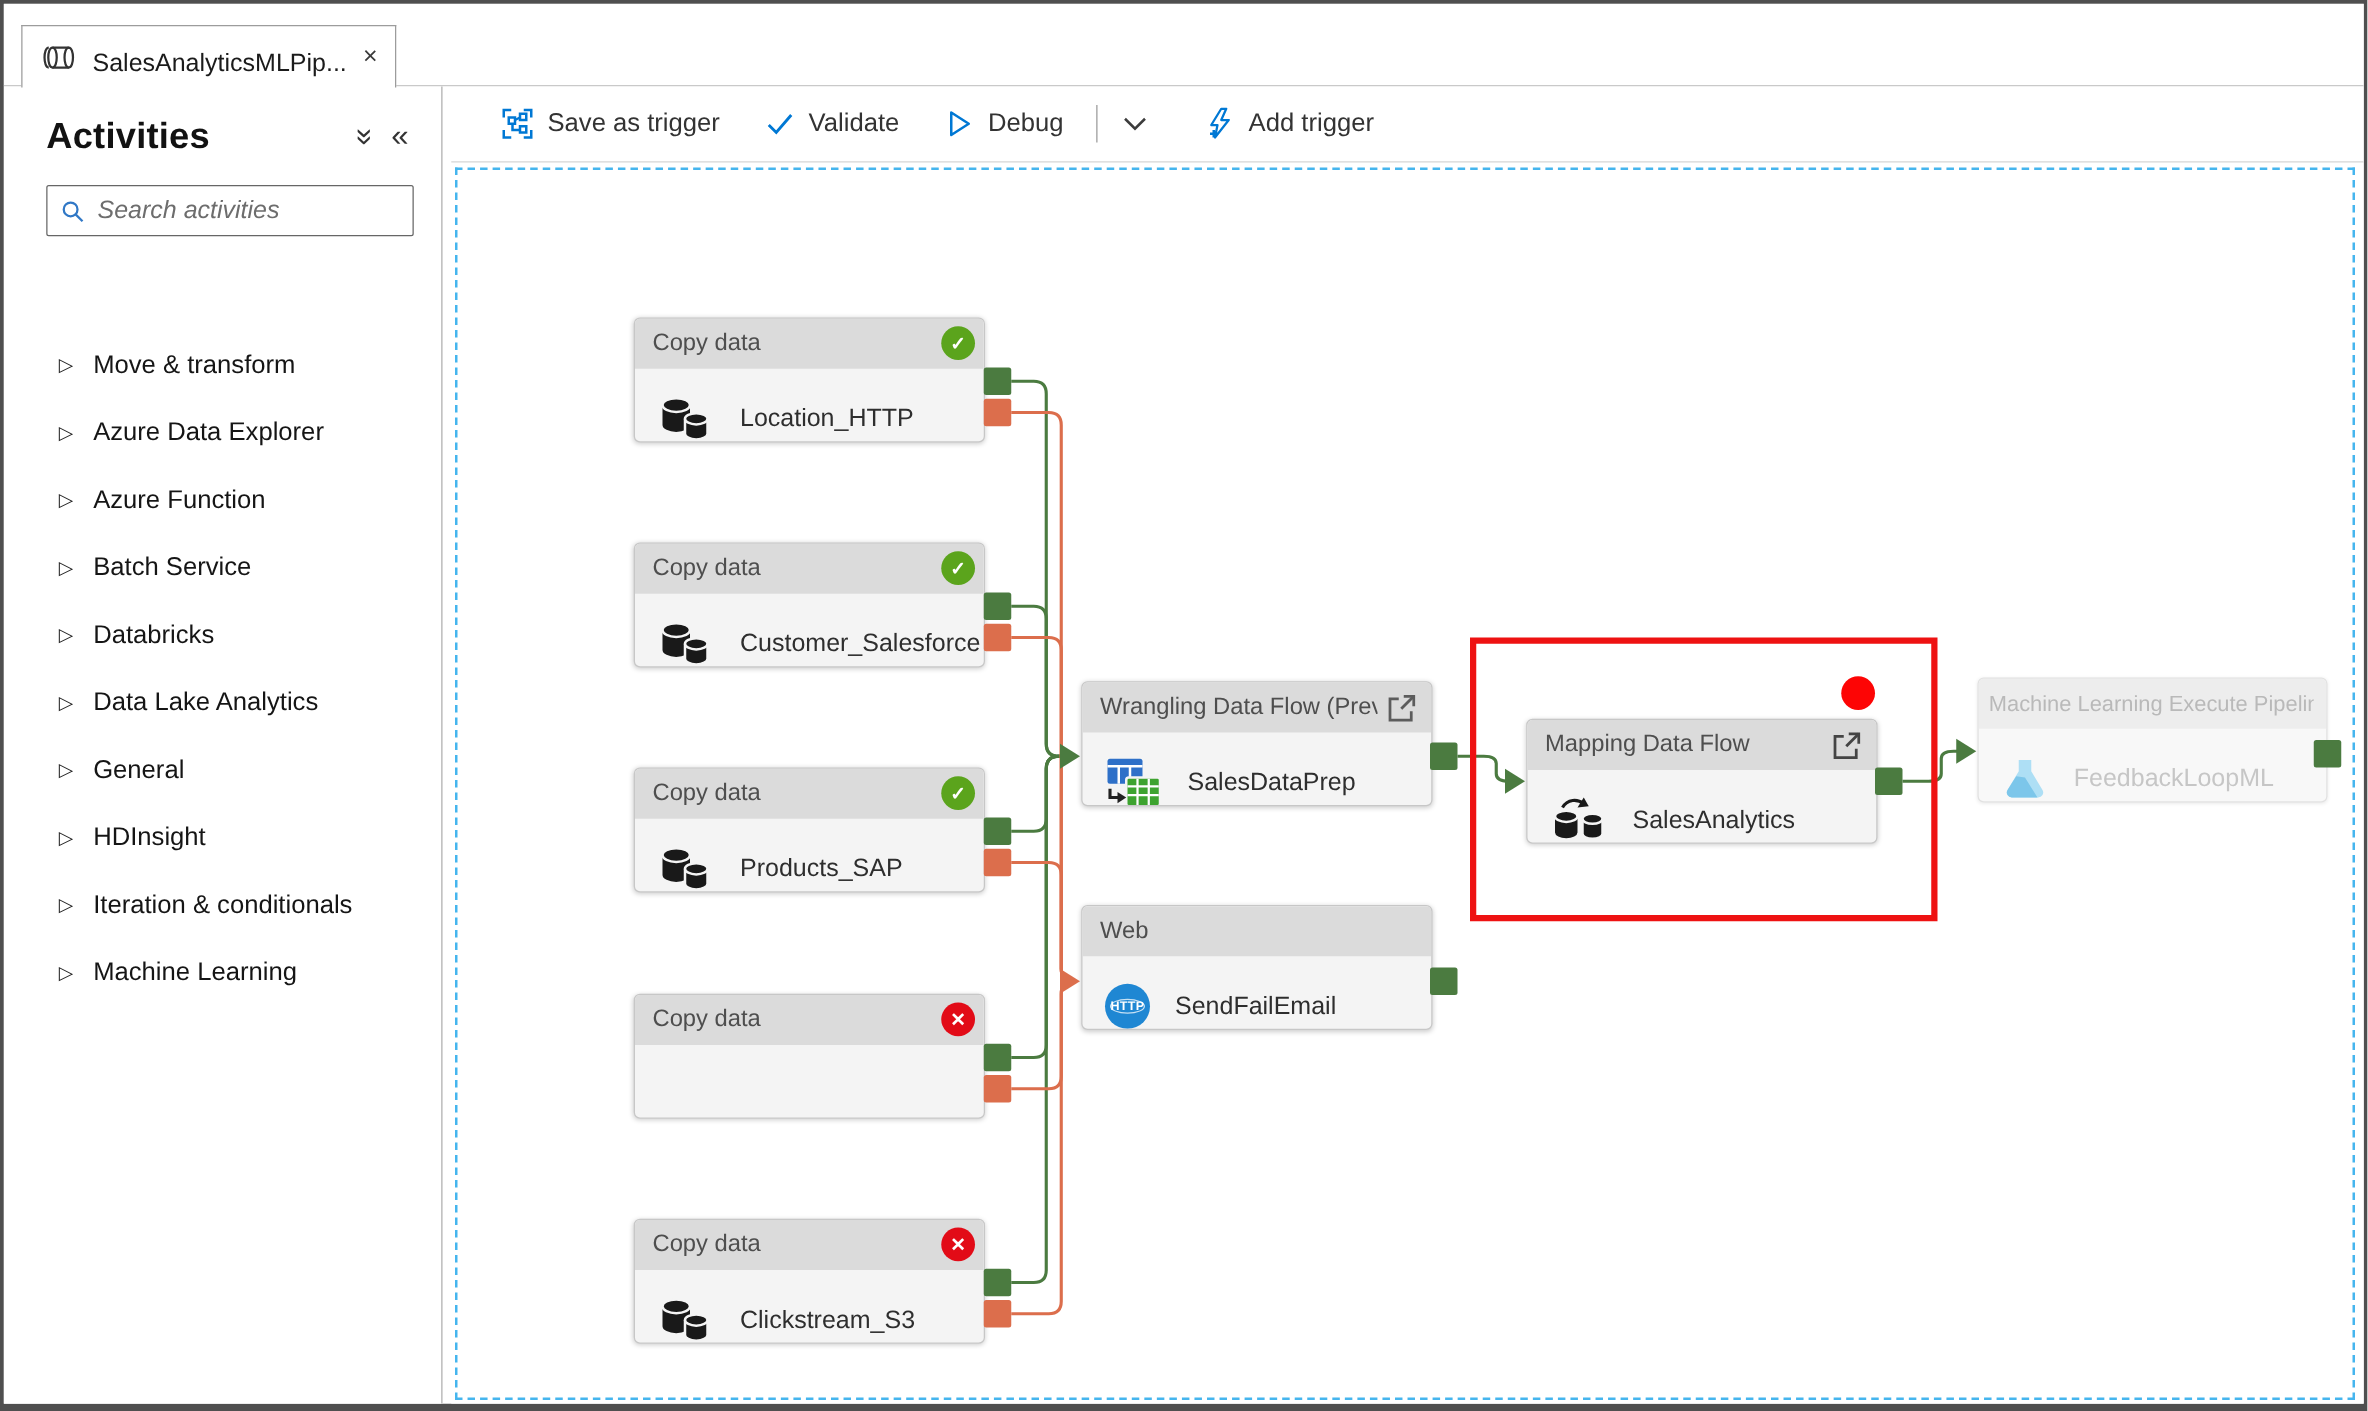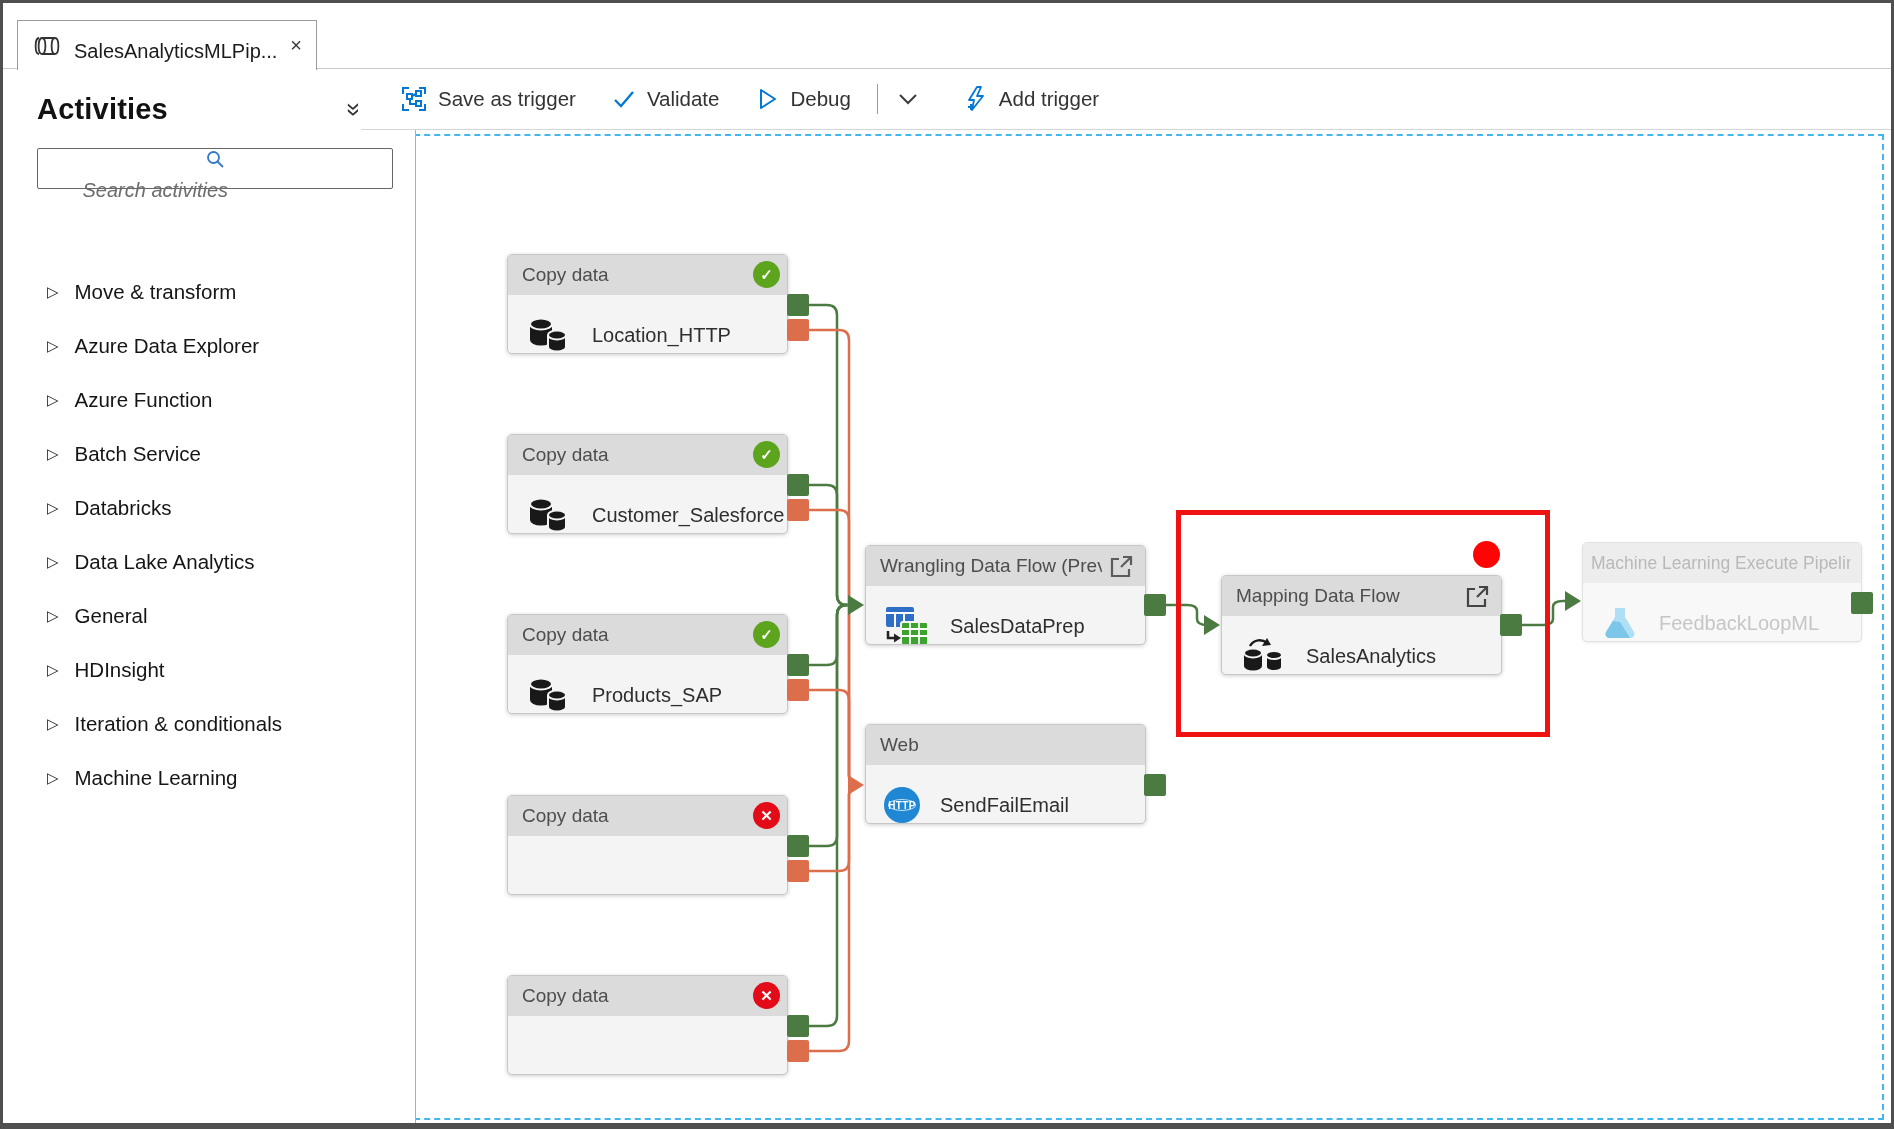--- a/index.html
+++ b/index.html
@@ -15,29 +15,29 @@
   .tabbar { position:absolute; left:0; top:0; right:0; height:66px; background:#fff; border-bottom:1px solid #c9c9c9; z-index:5; }
   .tab {
     position:absolute; left:14px; top:17px; width:300px; height:50px; background:#fff;
     border:1px solid #9c9c9c; border-bottom:none; display:flex; align-items:center; gap:12px;
     padding:0 14px; cursor:pointer; z-index:6;
   }
   .tab-title { font-size:20px; color:#1b1b1b; white-space:nowrap; overflow:hidden;margin-top:12px; }
   .tab-close { margin-left:auto; font-size:20px; color:#3a3a3a; }
 
   
-  .sidebar { position:absolute; left:0; top:66px; bottom:0; width:413px; background:#fff; border-right:1px solid #aeaeae; z-index:4; }
+  .sidebar { position:absolute; left:0; top:66px; bottom:0; width:351px; background:#fff; border-right:1px solid #aeaeae; z-index:4; }
   .sidebar-head { display:flex; align-items:center; padding:24px 26px 0 34px; }
   .sidebar-title { font-size:29px; font-weight:600; color:#121212; letter-spacing:.2px; }
   .sidebar-head .chevrons { margin-left:auto; display:flex; gap:16px; color:#333; }
   .chev-dbl { font-size:25px; line-height:1; cursor:pointer; display:inline-block; }
   .chev-down { transform:rotate(-90deg); }
   .search-box {
     margin:22px 22px 0 34px; height:41px; border:1px solid #666; border-radius:2px;
-    display:flex; align-items:center; padding:0 10px; gap:10px; background:#fff;flex-direction:column;
+    display:flex; align-items:center; padding:0 10px; gap:10px; background:#fff;
   }
   .search-box input { border:none; outline:none; flex:1; font-size:20px; font-family:"Liberation Sans", sans-serif; color:#333; background:transparent; }
   .search-box input::placeholder { font-style:italic; color:#6d6d6d; }
   .activity-list { position:absolute; left:0; right:0; top:196px; }
   .activity-item { height:54px; display:flex; align-items:center; gap:16px; padding-left:44px; cursor:pointer; }
   .tri { font-size:15px; color:#222; }
   .activity-label { font-size:20.5px; color:#151515; }
 
   
   .toolbar { position:absolute; left:358px; top:66px; right:0; height:61px; background:#fff; border-bottom:1px solid #d6d6d6; display:flex; align-items:center; padding-left:30px; z-index:4; }
@@ -329,20 +329,33 @@
         <span class="node-head-label">Copy data</span>
       <span class="badge badge-error">✕</span>
       </div>
   </div>
 
   <div class="node" style="left:504px; top:972px;">
     <div class="node-head">
         <span class="node-head-label">Copy data</span>
       <span class="badge badge-error">✕</span>
       </div>
+    <div class="node-body">
+      <span style="display:flex;">
+        <svg width="46" height="40" viewBox="0 0 46 40">
+            <g fill="#191919" stroke="#f4f4f4" stroke-width="2">
+          <path d="M4 9 V25 A11 5.5 0 0 0 26 25 V9" stroke="none"></path>
+              <ellipse cx="15" cy="9" rx="11" ry="5.5"></ellipse>
+          <path d="M22 20 V32 A9 4.5 0 0 0 40 32 V20"></path>
+              <ellipse cx="31" cy="20" rx="9" ry="4.5"></ellipse>
+            </g>
+          </svg>
+      </span>
+      <span class="node-name">Clickstream_S3</span>
+    </div>
   </div>
 
   <div class="node" style="left:862px; top:542px;">
     <div class="node-head">
       <span class="node-head-label">Wrangling Data Flow (Preview</span>
       <span class="extlink">
         <svg width="27" height="27" viewBox="0 0 27 27" fill="none" stroke="#5c5c5c" stroke-width="2.2">
           <path d="M11 6 H4 V23 H21 V16"></path>
             <path d="M15 4 H23 V12"></path>
             <path d="M23 4 L13 14"></path>

